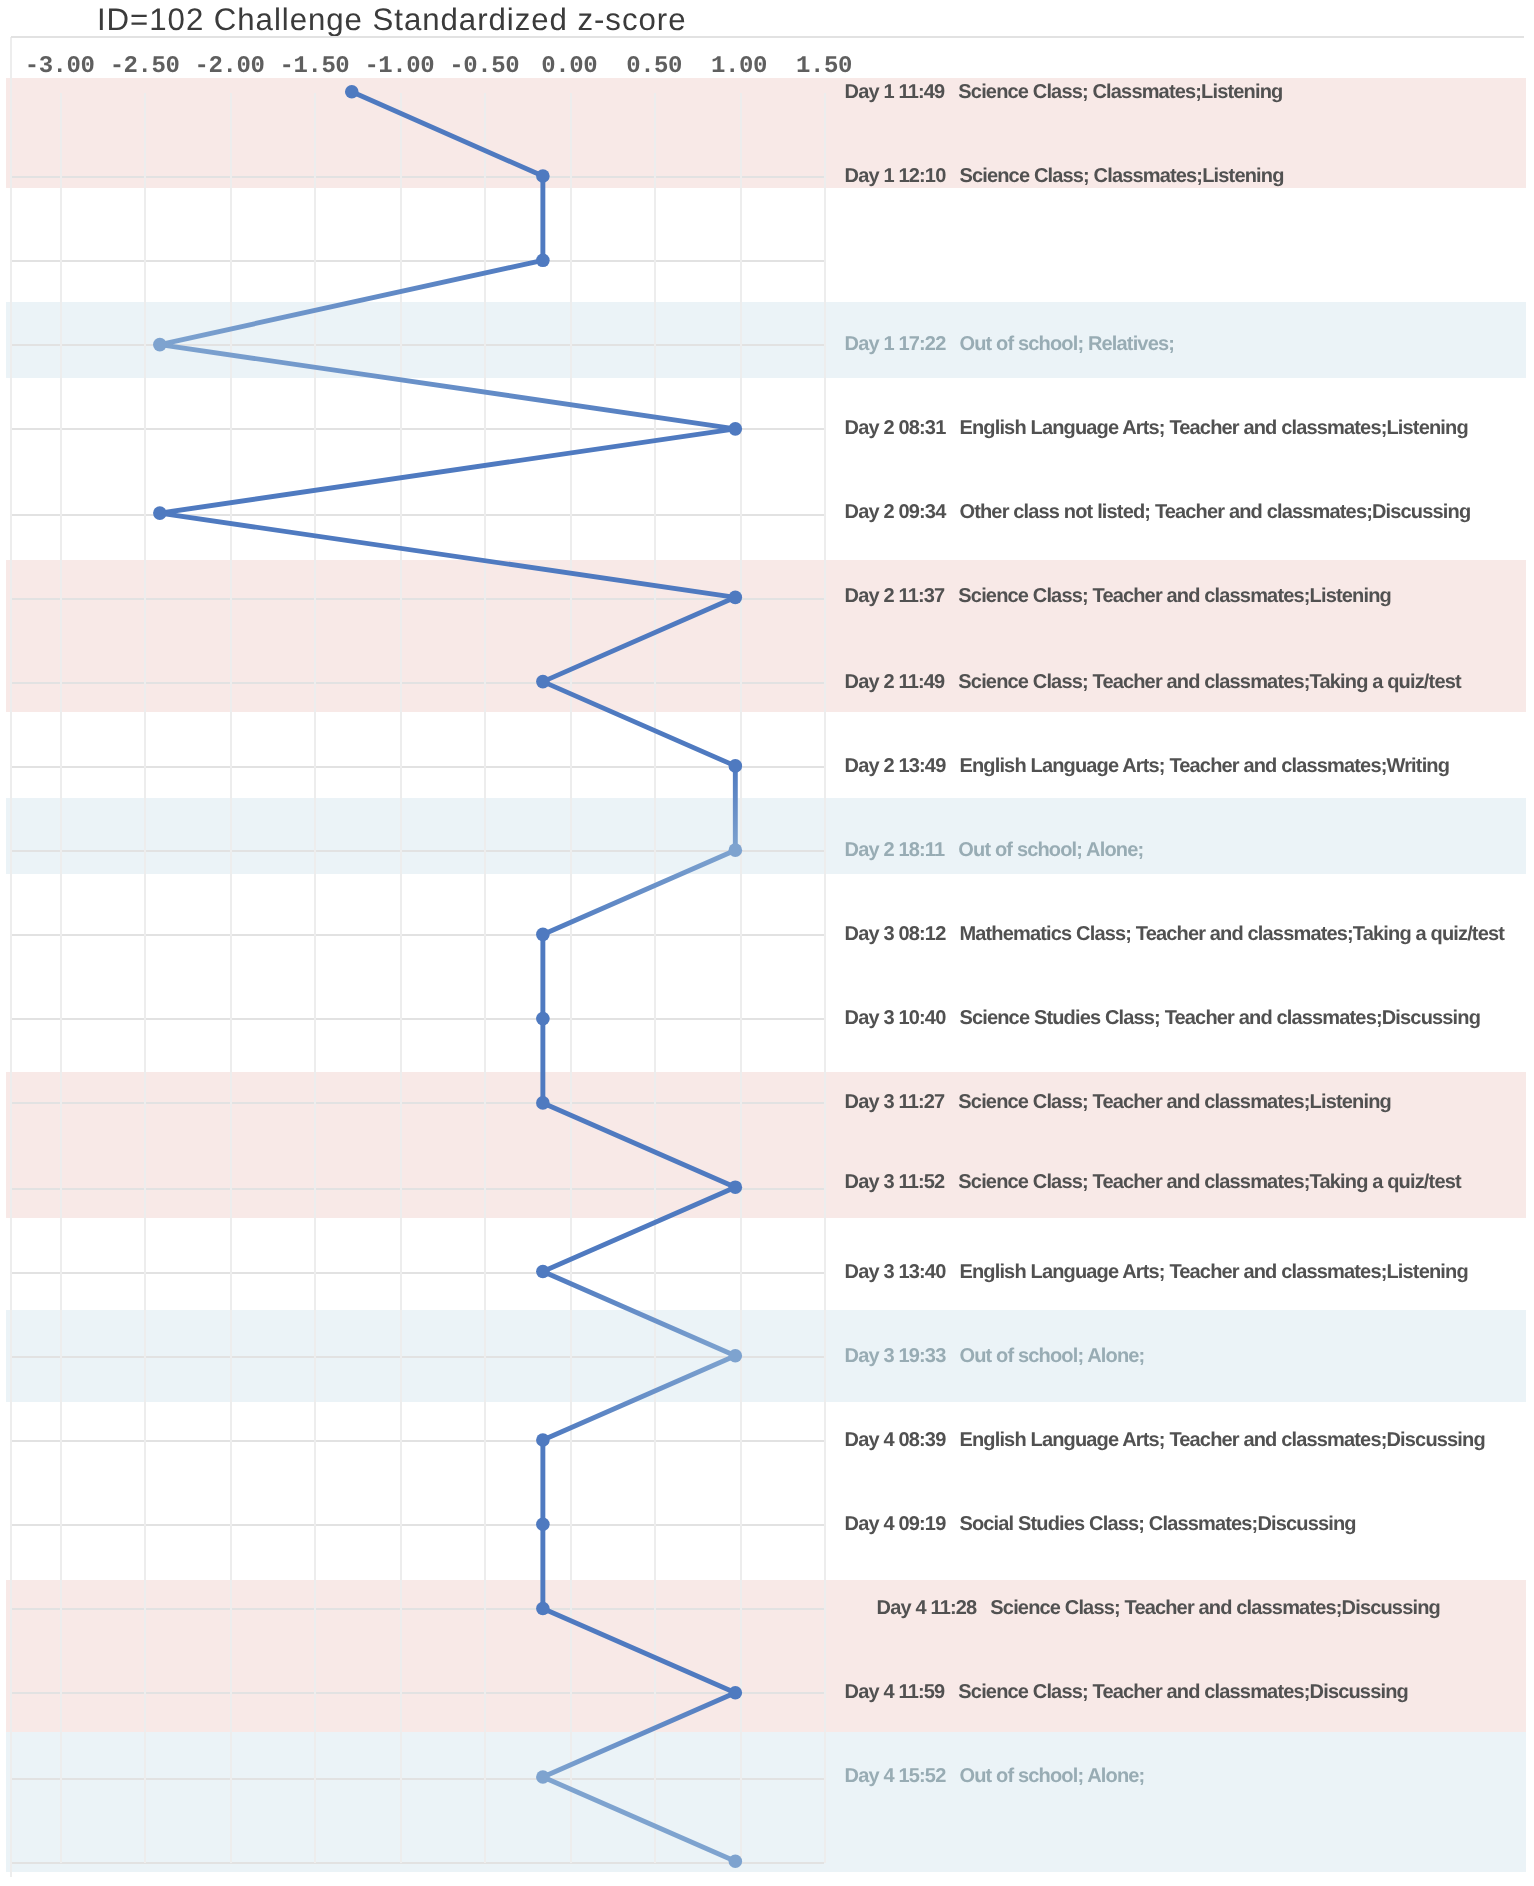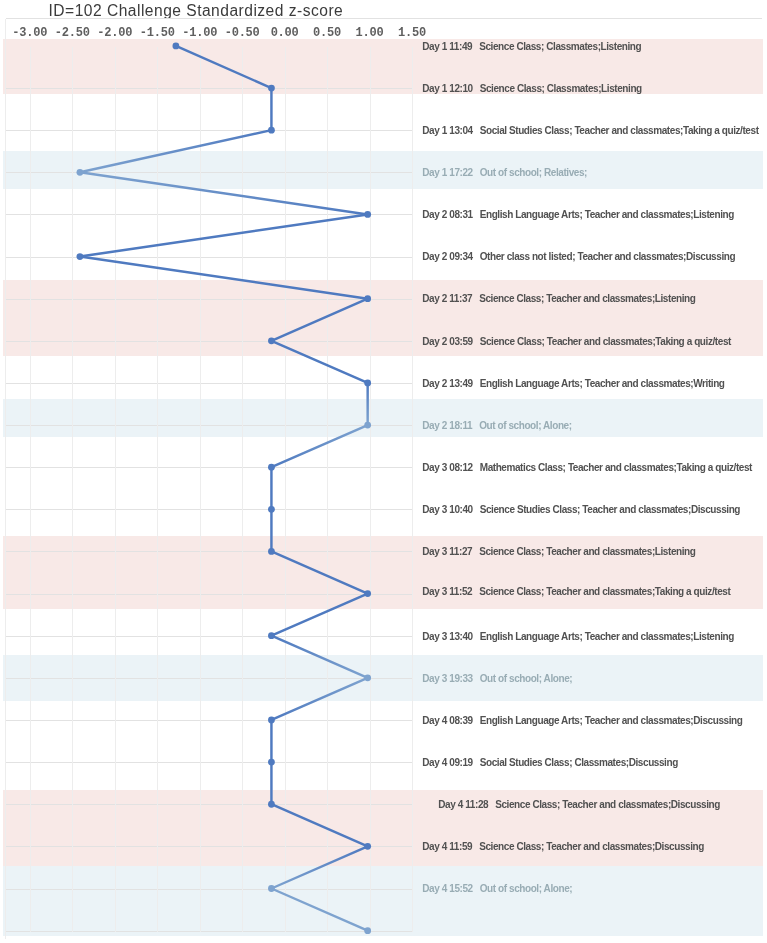--- a/index.html
+++ b/index.html
@@ -43,26 +43,25 @@
       <div class="tick" style="left: 199.67px;">-1.00</div>
       <div class="tick" style="left: 242.135px;">-0.50</div>
       <div class="tick" style="left: 284.6px;">0.00</div>
       <div class="tick" style="left: 327.065px;">0.50</div>
       <div class="tick" style="left: 369.53px;">1.00</div>
       <div class="tick" style="left: 411.995px;">1.50</div>
     </div>
   <div id="rows">
       <div class="row" style="top: 40.7px;"><span class="t">Day 1 11:49</span><span>Science Class; Classmates;Listening</span></div>
       <div class="row" style="top: 82.83px;"><span class="t">Day 1 12:10</span><span>Science Class; Classmates;Listening</span></div>
-      <div class="row" style="top: 124.96px;"><span class="t">Day 1 13:04</span><span>Social Studies Class; Teacher and classmates;Taking a quiz/test</span></div>
       <div class="row out" style="top: 167.09px;"><span class="t">Day 1 17:22</span><span>Out of school; Relatives;</span></div>
       <div class="row" style="top: 209.22px;"><span class="t">Day 2 08:31</span><span>English Language Arts; Teacher and classmates;Listening</span></div>
       <div class="row" style="top: 251.35px;"><span class="t">Day 2 09:34</span><span>Other class not listed; Teacher and classmates;Discussing</span></div>
       <div class="row" style="top: 293.48px;"><span class="t">Day 2 11:37</span><span>Science Class; Teacher and classmates;Listening</span></div>
-      <div class="row" style="top: 335.61px;"><span class="t">Day 2 03:59</span><span>Science Class; Teacher and classmates;Taking a quiz/test</span></div>
+      <div class="row" style="top: 335.61px;"><span class="t">Day 2 11:49</span><span>Science Class; Teacher and classmates;Taking a quiz/test</span></div>
       <div class="row" style="top: 377.74px;"><span class="t">Day 2 13:49</span><span>English Language Arts; Teacher and classmates;Writing</span></div>
       <div class="row out" style="top: 419.87px;"><span class="t">Day 2 18:11</span><span>Out of school; Alone;</span></div>
       <div class="row" style="top: 462px;"><span class="t">Day 3 08:12</span><span>Mathematics Class; Teacher and classmates;Taking a quiz/test</span></div>
       <div class="row" style="top: 504.13px;"><span class="t">Day 3 10:40</span><span>Science Studies Class; Teacher and classmates;Discussing</span></div>
       <div class="row" style="top: 546.26px;"><span class="t">Day 3 11:27</span><span>Science Class; Teacher and classmates;Listening</span></div>
       <div class="row" style="top: 586px;"><span class="t">Day 3 11:52</span><span>Science Class; Teacher and classmates;Taking a quiz/test</span></div>
       <div class="row" style="top: 630.52px;"><span class="t">Day 3 13:40</span><span>English Language Arts; Teacher and classmates;Listening</span></div>
       <div class="row out" style="top: 672.65px;"><span class="t">Day 3 19:33</span><span>Out of school; Alone;</span></div>
       <div class="row" style="top: 714.78px;"><span class="t">Day 4 08:39</span><span>English Language Arts; Teacher and classmates;Discussing</span></div>
       <div class="row" style="top: 756.91px;"><span class="t">Day 4 09:19</span><span>Social Studies Class; Classmates;Discussing</span></div>

